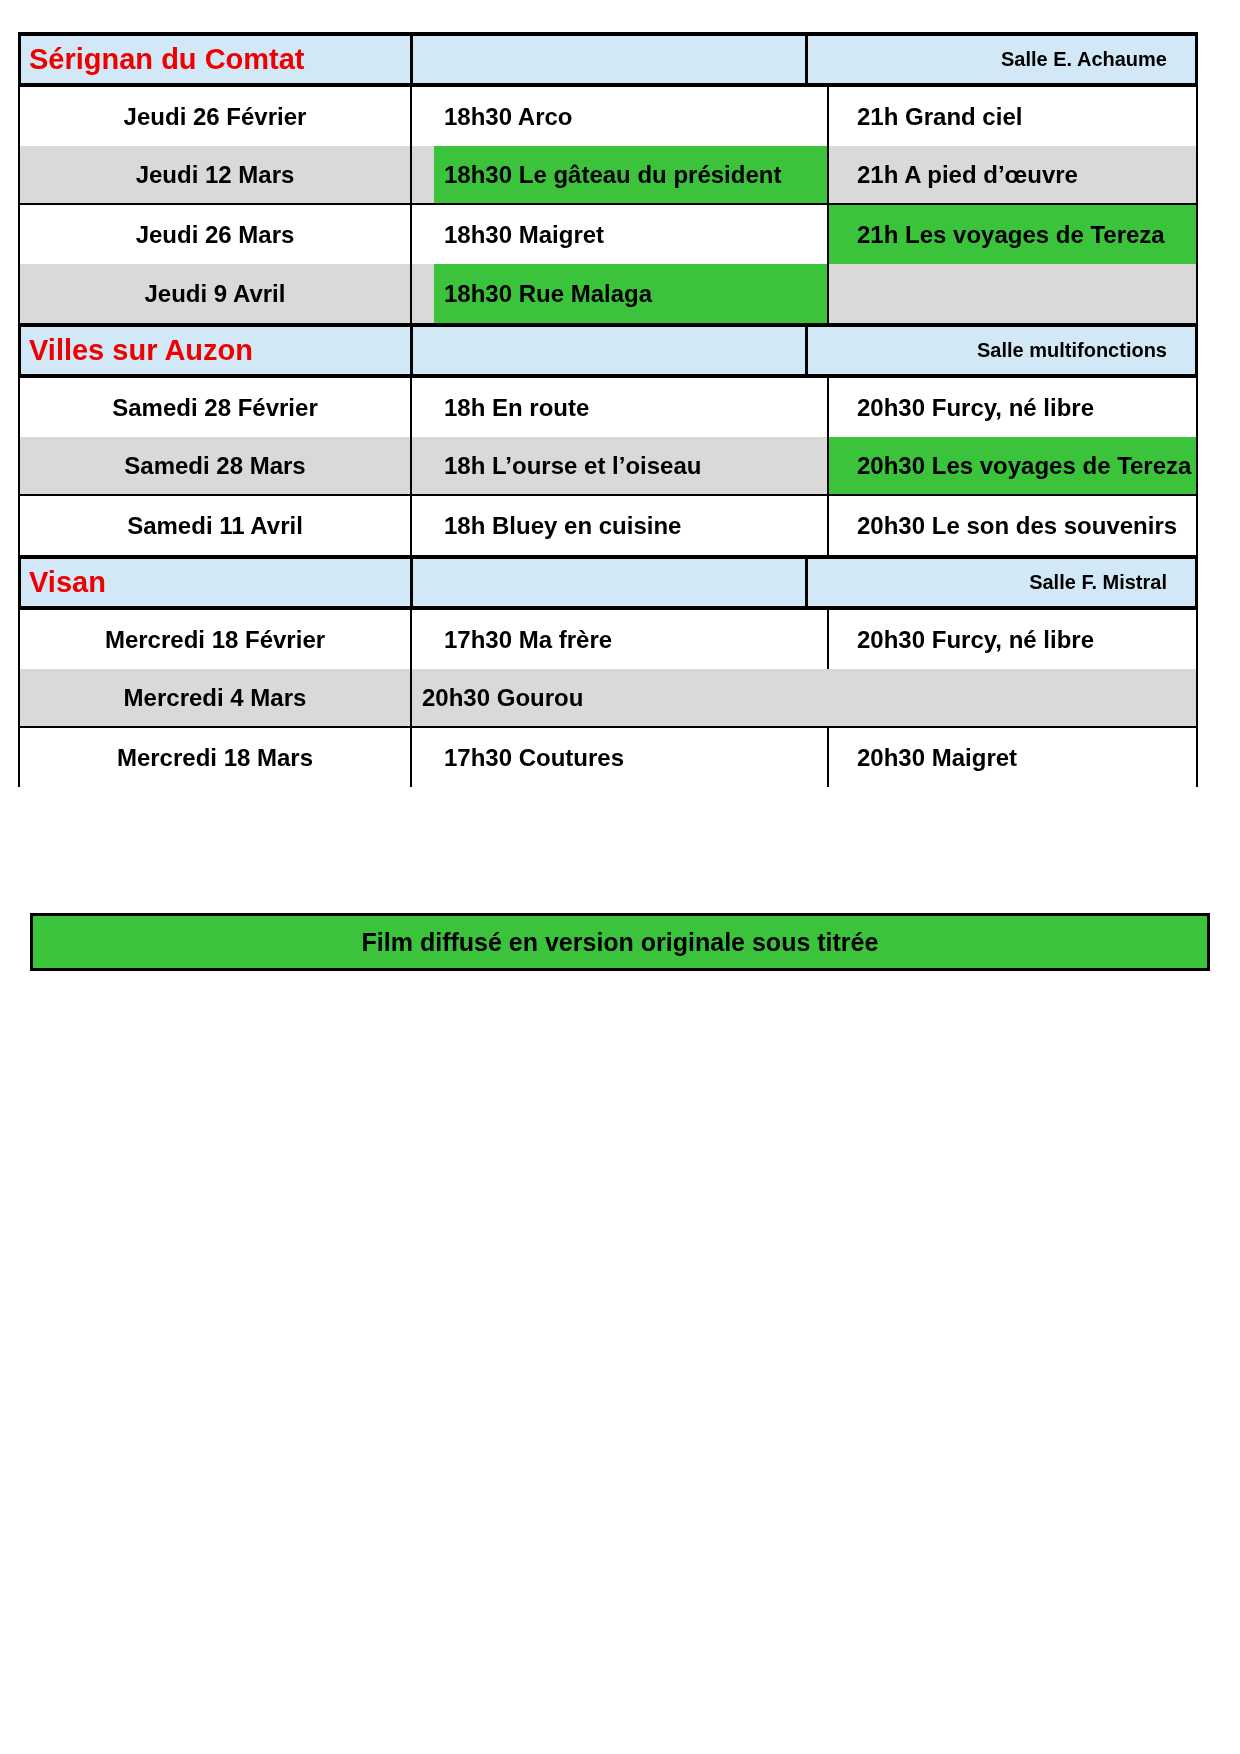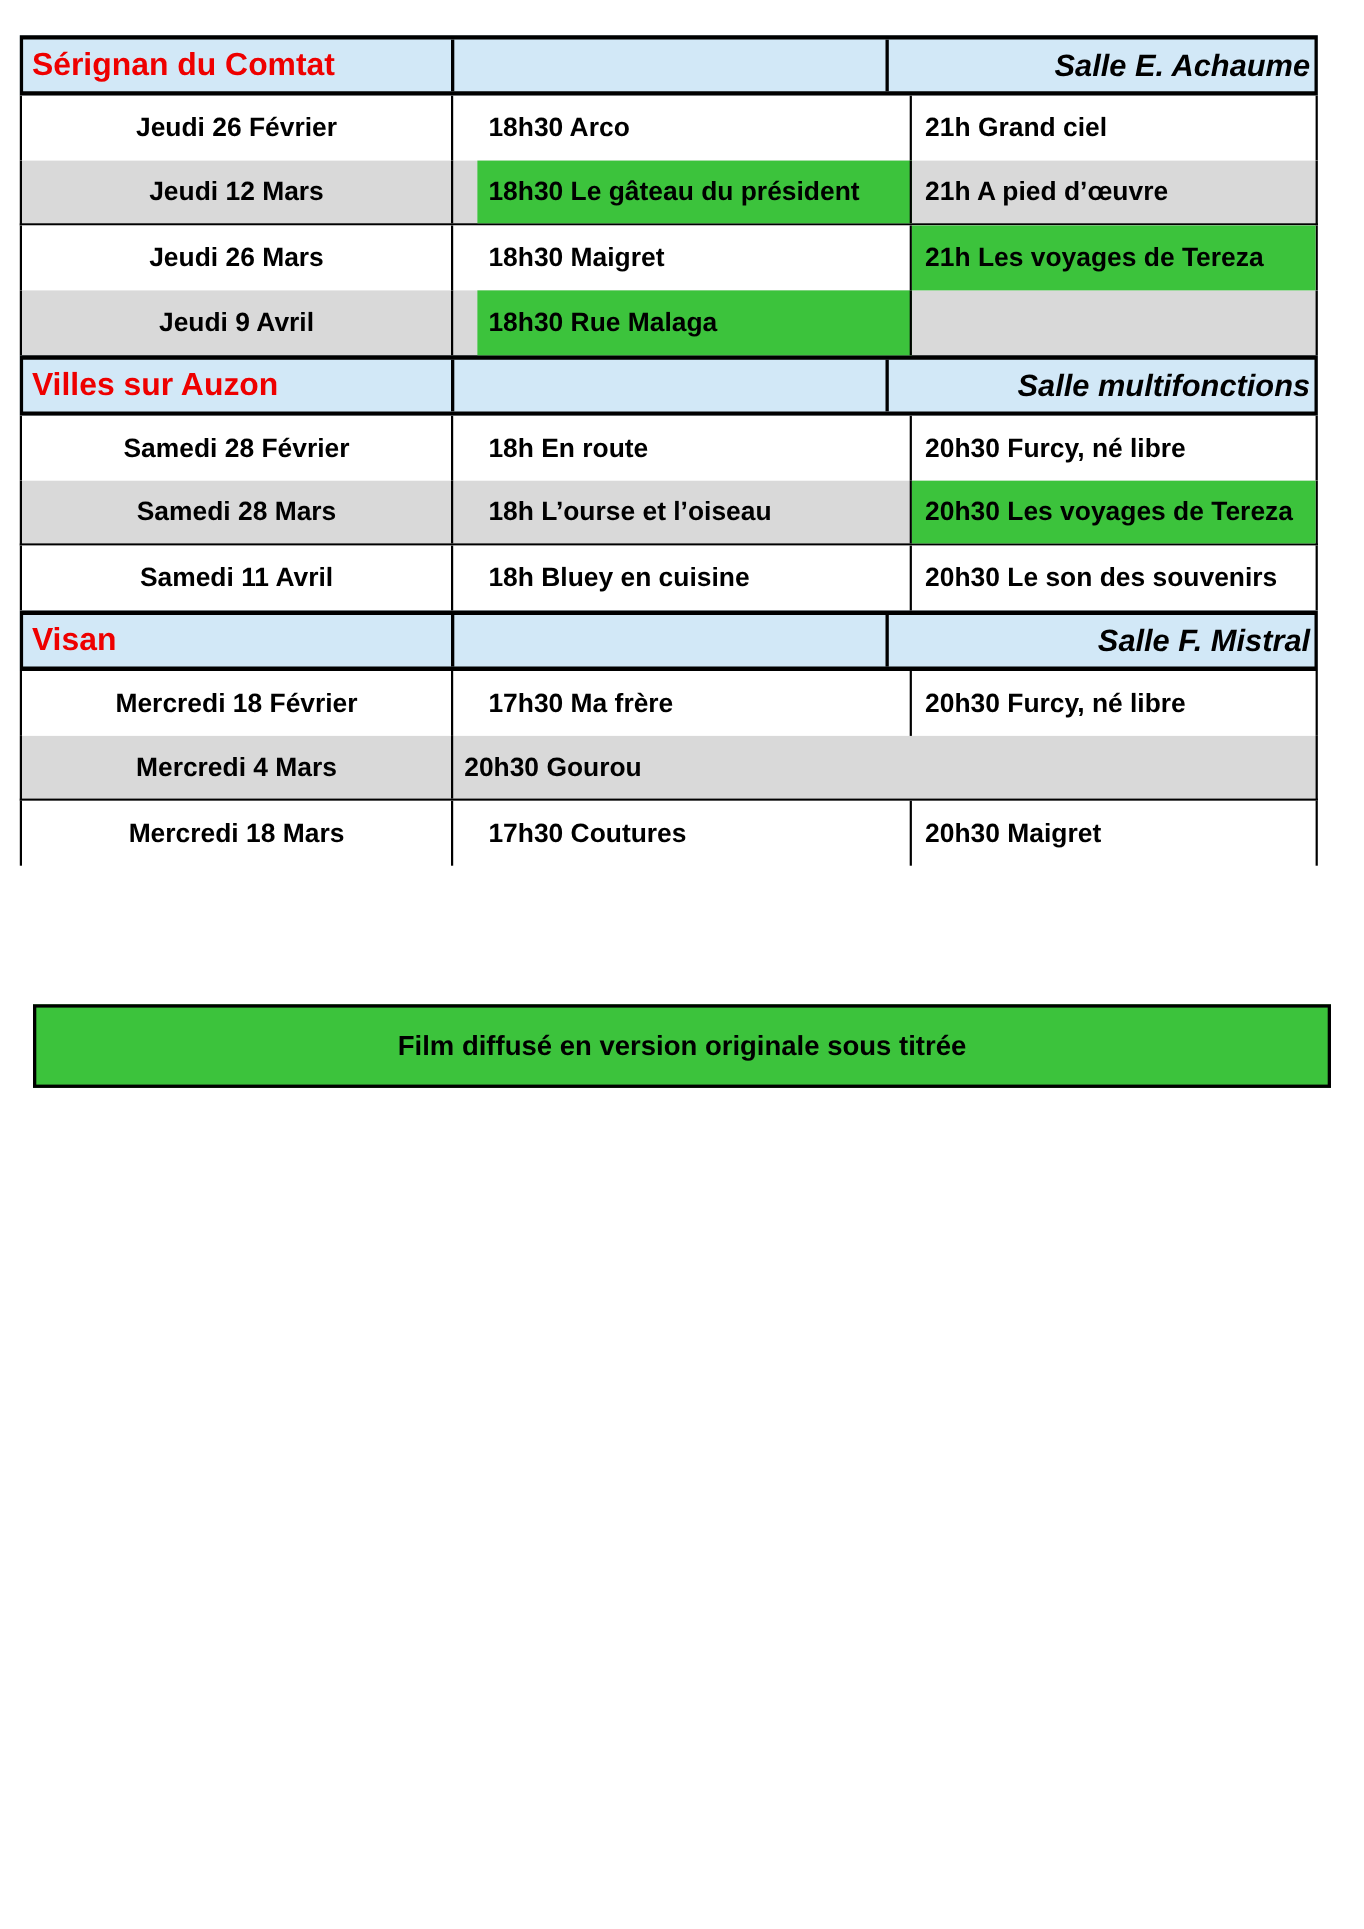--- a/index.html
+++ b/index.html
@@ -27,32 +27,32 @@
   .row.data{
     height:59px;background:#fff;
     border-left:2px solid #000;border-right:2px solid #000;
   }
   .row.data.g{background:var(--row_gray);}
   .row.rule{border-bottom:2px solid #000;}
   .cell{display:flex;align-items:center;font-size:24px;line-height:1.05;}
   
   .c1{width:392px;justify-content:center;text-align:center;border-right:2px solid #000;}
   .c2{width:395px;padding-left:10px;border-right:2px solid #000;margin-left:22px;}
-  .c3{flex:1;padding-left:12px;text-align:center;}
+  .c3{flex:1;padding-left:28px;text-align:center;}
   .c23{flex:1;padding-left:10px;}
   
   .row.header .town{
     width:392px;padding-left:8px;color:var(--town_red);
     font-size:29px;border-right:3px solid #000;justify-content:flex-start;text-align:left;
   }
   .row.header .hmid{width:395px;border-right:3px solid #000;}
-  .row.header .salle{flex:1;justify-content:flex-end;padding-right:4px;font-size:28px;font-style:italic;}
+  .row.header .salle{flex:1;justify-content:flex-end;padding-right:28px;font-size:20px;}
   .green{background:var(--highlight_green);}
   .banner{
-    position:absolute;left:30px;top:913px;width:1180px;height:76px;
+    position:absolute;left:30px;top:913px;width:1180px;height:58px;
     background:var(--highlight_green);border:3px solid #000;
     display:flex;align-items:center;justify-content:center;
     font-size:25px;
   }
 </style>
 </head>
 <body>
 
 <div class="schedule">
 

